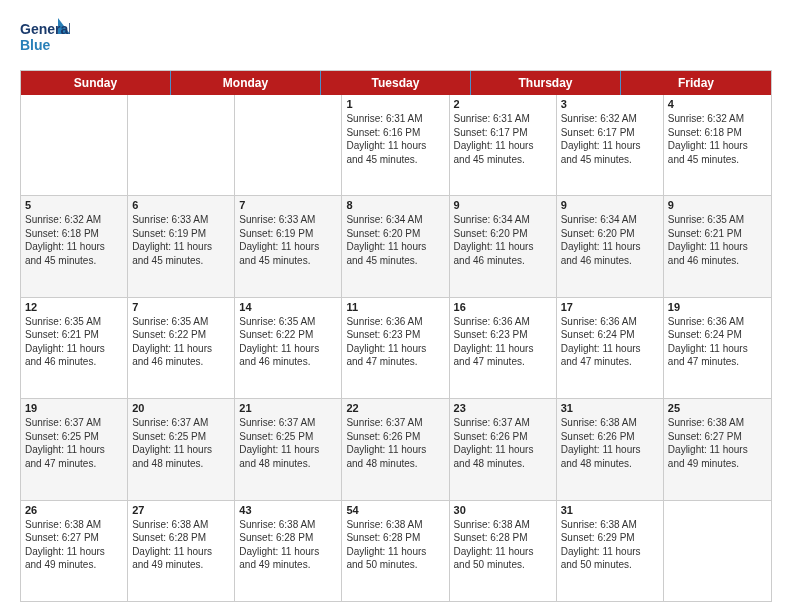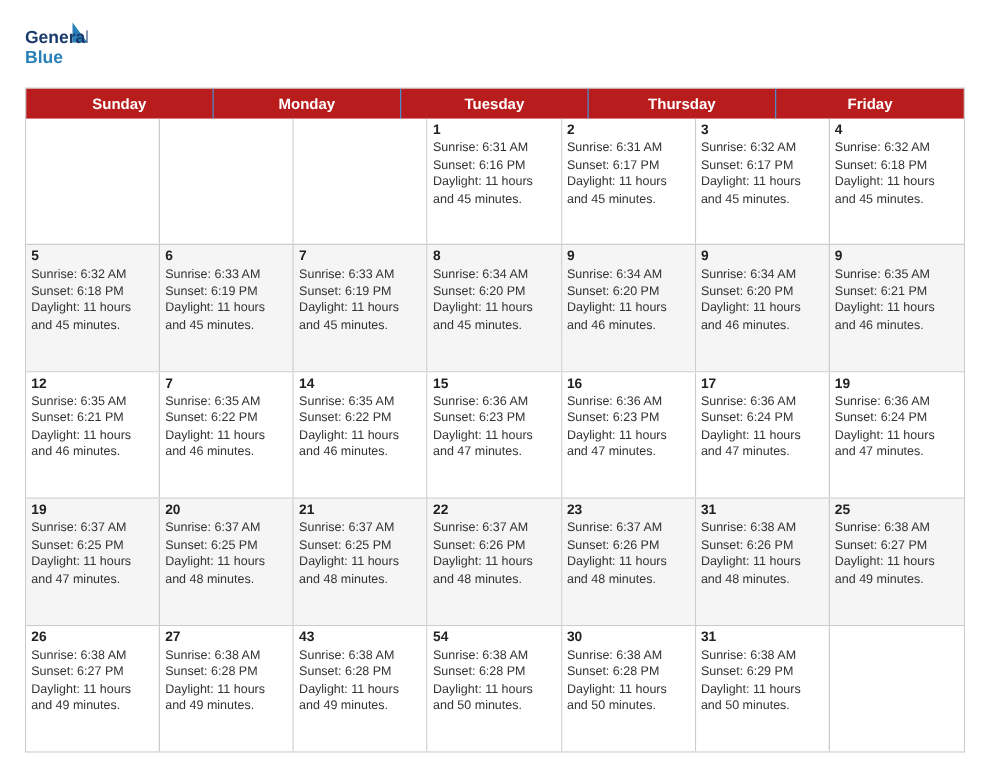--- a/index.html
+++ b/index.html
@@ -183,21 +183,21 @@
           </div>
           <div class="cal-cell">
             <div class="day-number">7</div>
             <div class="day-info">Sunrise: 6:35 AM<br>Sunset: 6:22 PM<br>Daylight: 11 hours<br>and 46 minutes.</div>
           </div>
           <div class="cal-cell">
             <div class="day-number">14</div>
             <div class="day-info">Sunrise: 6:35 AM<br>Sunset: 6:22 PM<br>Daylight: 11 hours<br>and 46 minutes.</div>
           </div>
           <div class="cal-cell">
-            <div class="day-number">15</div>
+            <div class="day-number">11</div>
             <div class="day-info">Sunrise: 6:36 AM<br>Sunset: 6:23 PM<br>Daylight: 11 hours<br>and 47 minutes.</div>
           </div>
           <div class="cal-cell">
             <div class="day-number">16</div>
             <div class="day-info">Sunrise: 6:36 AM<br>Sunset: 6:23 PM<br>Daylight: 11 hours<br>and 47 minutes.</div>
           </div>
           <div class="cal-cell">
             <div class="day-number">17</div>
             <div class="day-info">Sunrise: 6:36 AM<br>Sunset: 6:24 PM<br>Daylight: 11 hours<br>and 47 minutes.</div>
           </div>

